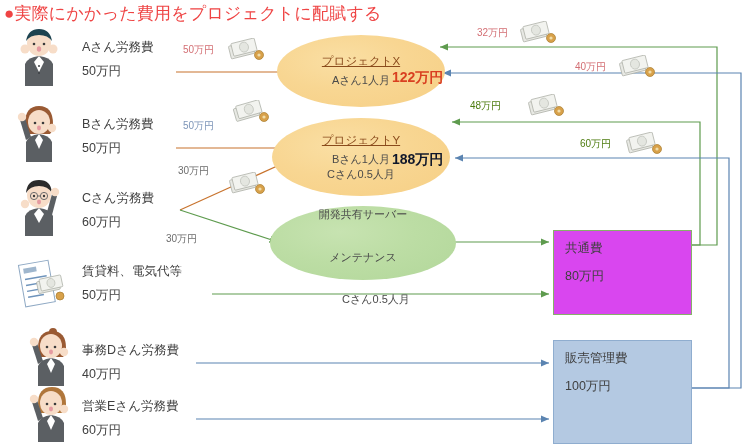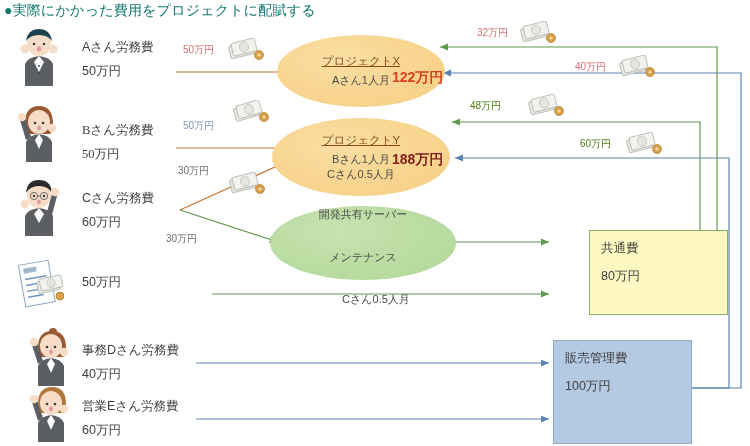--- a/index.html
+++ b/index.html
@@ -14,22 +14,22 @@
     font-family: "Liberation Sans", "DejaVu Sans", sans-serif;
     color: #404040;
   }
   #stage { position: absolute; inset: 0; }
 
   .abs { position: absolute; }
 
   
   #title {
     left: 4px; top: 2px;
-    font-size: 14px;
-    color: #0f766e;
+    font-size: 17px;
+    color: #ef4444;
     letter-spacing: .2px;
     white-space: nowrap;
   }
 
   
   #wires { position: absolute; left: 0; top: 0; width: 750px; height: 446px; }
 
   
   .icon-person { width: 46px; height: 58px; }
   .icon-doc    { width: 52px; height: 52px; }
@@ -90,28 +90,28 @@
   .ell-green .ell-head { font-size: 11px; color: #4a4a4a; line-height: 1.35; white-space: nowrap; margin-top: 28px;}
 
   .ell-total {
     position: absolute;
     font-size: 14px;
     font-weight: bold;
     white-space: nowrap;
     margin-top: 7px;
   }
   .total-red  { color: #d93f20; }
-  .total-navy { color: #7f1d1d; }
+  .total-navy { color: #0f172a; }
 
   
   .costbox {
     border: 1px solid;
     padding: 9px 0 0 11px;
   }
-  .box-green { background: #fef9c3; border-color: #86b069; margin-left: 36px; }
+  .box-green { background: #d946ef; border-color: #86b069; }
   .box-blue  { background: #b4c9e2; border-color: #8fadcf; }
   .box-title { font-size: 12.5px; color: #3f3f3f; white-space: nowrap; }
   .box-amt   { font-size: 12.5px; color: #3f3f3f; white-space: nowrap; margin-top: 11px; }
 </style>
 </head>
 <body>
 
 <div id="stage">
 
   <div class="abs" id="title">●実際にかかった費用をプロジェクトに配賦する</div>
@@ -193,21 +193,21 @@
       <circle cx="19" cy="19" r="1.3" fill="#3a3a3a"></circle>
         <circle cx="27" cy="19" r="1.3" fill="#3a3a3a"></circle>
       <ellipse cx="23" cy="24" rx="2" ry="2.4" fill="#e59aa0"></ellipse>
       <path d="M10 58 L10 38 q3 -7 13 -8 q10 1 13 8 L36 58z" fill="#5b5f63"></path>
       <path d="M23 30 L19 36 L23 45 L27 36z" fill="#ffffff"></path>
       <path d="M10 36 L4 16 L9 14 L15 33z" fill="#5b5f63"></path>
       <circle cx="6" cy="13" r="4.2" fill="#f7ddc8"></circle>
       <circle cx="36" cy="24" r="4.2" fill="#f7ddc8"></circle>
     </svg>
   </div>
-  <div class="abs cost-label" style="left:82px; top:124px;font-family:Liberation Serif, serif;">
+  <div class="abs cost-label" style="left:82px; top:118px;">
     <span>Bさん労務費</span>
     <span class="amt">50万円</span>
   </div>
   <div class="abs flow-amt amt-blue" style="left:183px; top:121px;">50万円</div>
   <div class="abs" style="left:232px; top:100px;">
     <svg class="icon-money" viewBox="0 0 40 26">
       <g transform="rotate(-16 20 13)">
         <rect x="3" y="4" width="24" height="13" rx="1" fill="#e8e9e4" stroke="#a9aca3" stroke-width="0.7"></rect>
         <rect x="6" y="2" width="24" height="13" rx="1" fill="#f2f3ef" stroke="#a9aca3" stroke-width="0.7"></rect>
         <ellipse cx="18" cy="8.5" rx="4.5" ry="5" fill="#e4e6e0" stroke="#b6b9b0" stroke-width="0.6"></ellipse>
@@ -264,20 +264,21 @@
       </g>
       <g transform="translate(22,22) rotate(-12)">
         <rect x="0" y="2" width="22" height="12" rx="1" fill="#e8e9e4" stroke="#a9aca3" stroke-width="0.7"></rect>
         <rect x="3" y="0" width="22" height="12" rx="1" fill="#f2f3ef" stroke="#a9aca3" stroke-width="0.7"></rect>
         <ellipse cx="14" cy="6" rx="4" ry="4.5" fill="#e4e6e0" stroke="#b6b9b0" stroke-width="0.6"></ellipse>
       </g>
       <circle cx="46" cy="38" r="4" fill="#d8a14a" stroke="#a87b2e" stroke-width="0.7"></circle>
     </svg>
   </div>
   <div class="abs cost-label" style="left:82px; top:265px;">
+    <span>賃貸料、電気代等</span>
     <span class="amt">50万円</span>
   </div>
 
   <div class="abs" style="left:28px; top:328px;">
     <svg class="icon-person" viewBox="0 0 46 58">
       <circle cx="25" cy="4" r="4" fill="#9a5a33"></circle>
       <path d="M10 20 q0 -17 14 -17 q14 0 14 17 q0 6 -3 9 L12 29z" fill="#9a5a33"></path>
       <ellipse cx="23" cy="18" rx="11" ry="12" fill="#f7ddc8"></ellipse>
       <circle cx="19" cy="19" r="1.3" fill="#3a3a3a"></circle>
         <circle cx="27" cy="19" r="1.3" fill="#3a3a3a"></circle>

